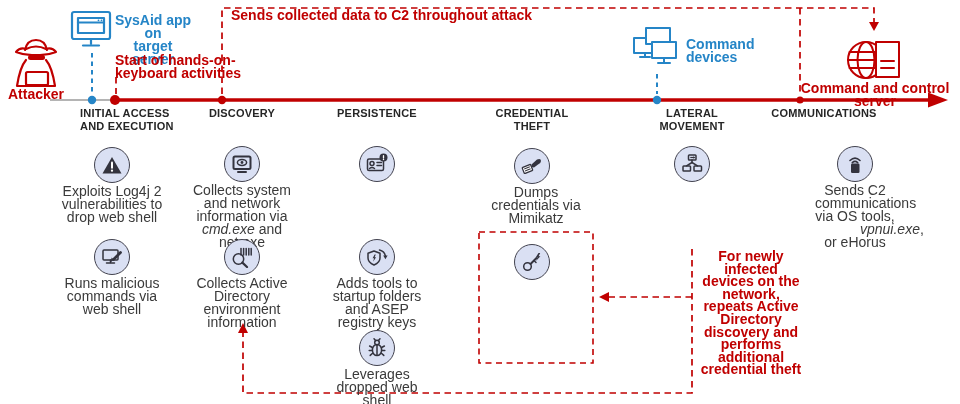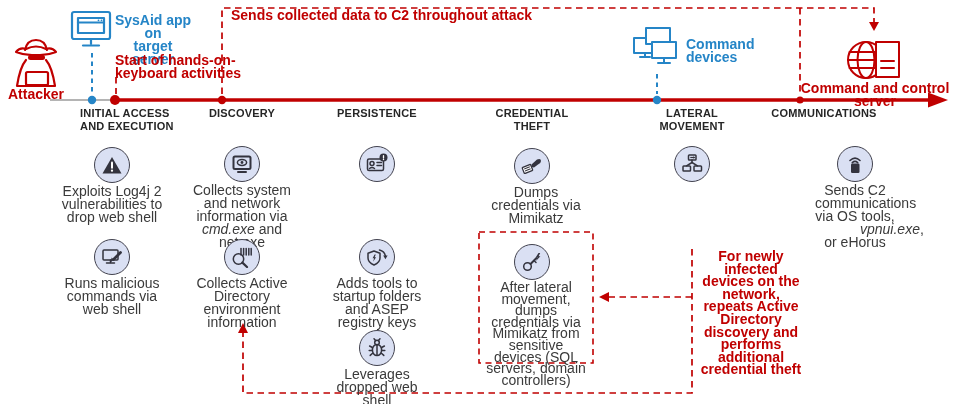--- a/index.html
+++ b/index.html
@@ -237,21 +237,20 @@
   <div class="ic" style="left:514px;top:244px">
     <svg width="22" height="22" viewBox="0 0 22 22">
       <g class="gl">
         <circle cx="6.5" cy="15.5" r="3.8"></circle>
         <line x1="9.5" y1="13" x2="15.5" y2="7" stroke-width="2"></line>
         <line x1="13" y1="9.5" x2="15" y2="11.5"></line>
       </g>
       <polygon points="17.5,2 14.8,6.2 16.6,6.2 15,10 19.4,5.2 17.6,5.2 19.2,2" fill="#33333E"></polygon>
     </svg>
   </div>
-  <div class="txt" style="left:484px;top:282px;width:104px;line-height:11.6px"><span>After lateral movement, dumps credentials via Mimikatz from sensitive devices (SQL servers, domain controllers)</span></div>
 
   <div class="ic" style="left:674px;top:146px">
     <svg width="22" height="22" viewBox="0 0 22 22">
       <g class="gl">
         <rect x="7.5" y="2" width="7.5" height="5" rx="0.8"></rect>
         <line x1="11" y1="7" x2="11" y2="9.5"></line>
         <line x1="11" y1="9.5" x2="5.5" y2="12.8"></line>
         <line x1="11" y1="9.5" x2="16.5" y2="12.8"></line>
         <rect x="2" y="13" width="7.5" height="5" rx="0.8"></rect>
         <rect x="13" y="13" width="7.5" height="5" rx="0.8"></rect>

